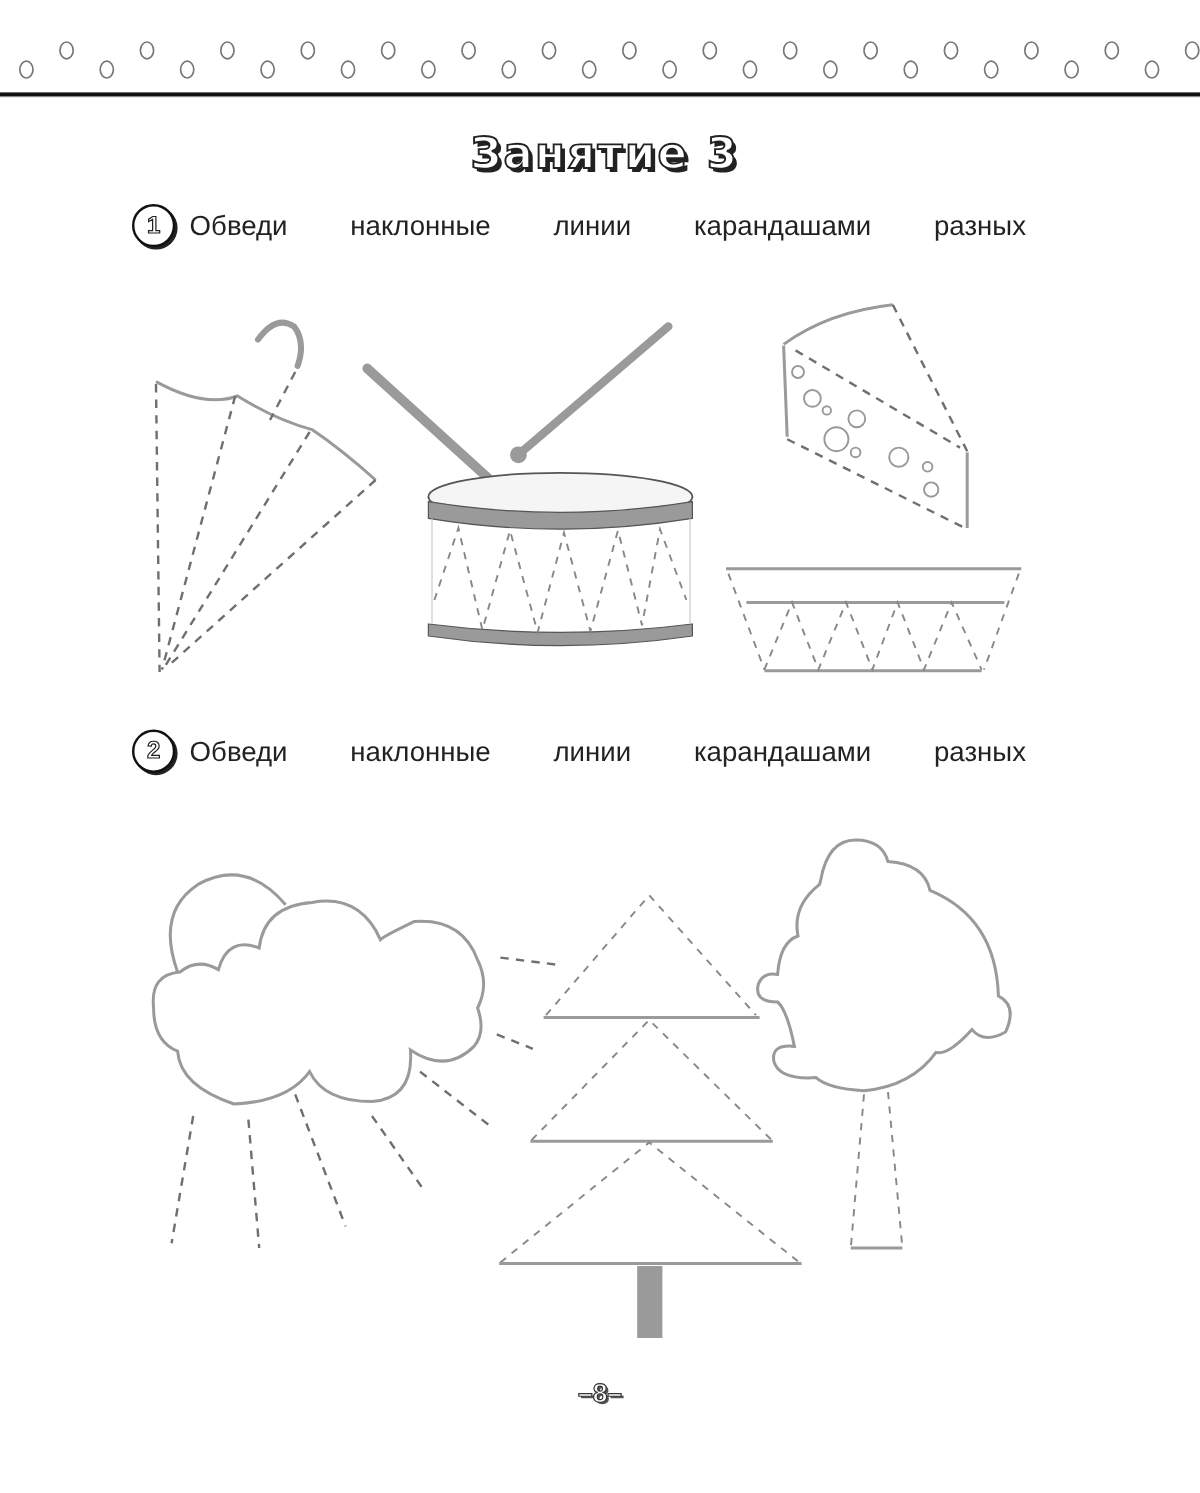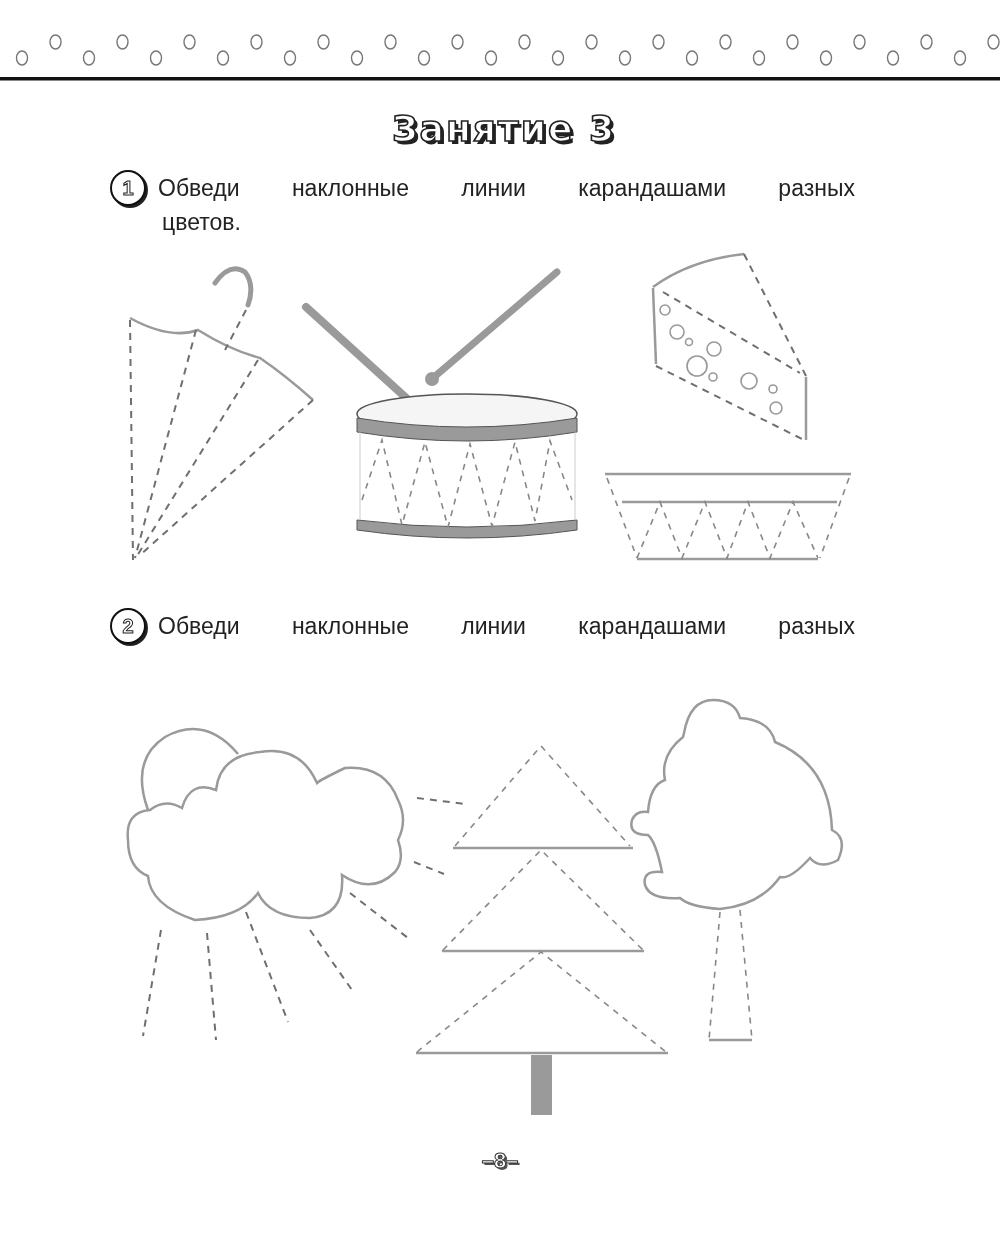--- a/index.html
+++ b/index.html
@@ -75,21 +75,20 @@
   <div class="line1">
     <span class="lead">
         <span class="num">1</span>
         <span class="w">Обведи</span>
       </span>
     <span class="w">наклонные</span>
     <span class="w">линии</span>
     <span class="w">карандашами</span>
     <span class="w">разных</span>
   </div>
-  <div class="line2">цветов.</div>
 </div>
 
 <div class="abs task" style="top:608px;">
   <div class="line1">
     <span class="lead">
         <span class="num">2</span>
         <span class="w">Обведи</span>
       </span>
     <span class="w">наклонные</span>
     <span class="w">линии</span>

